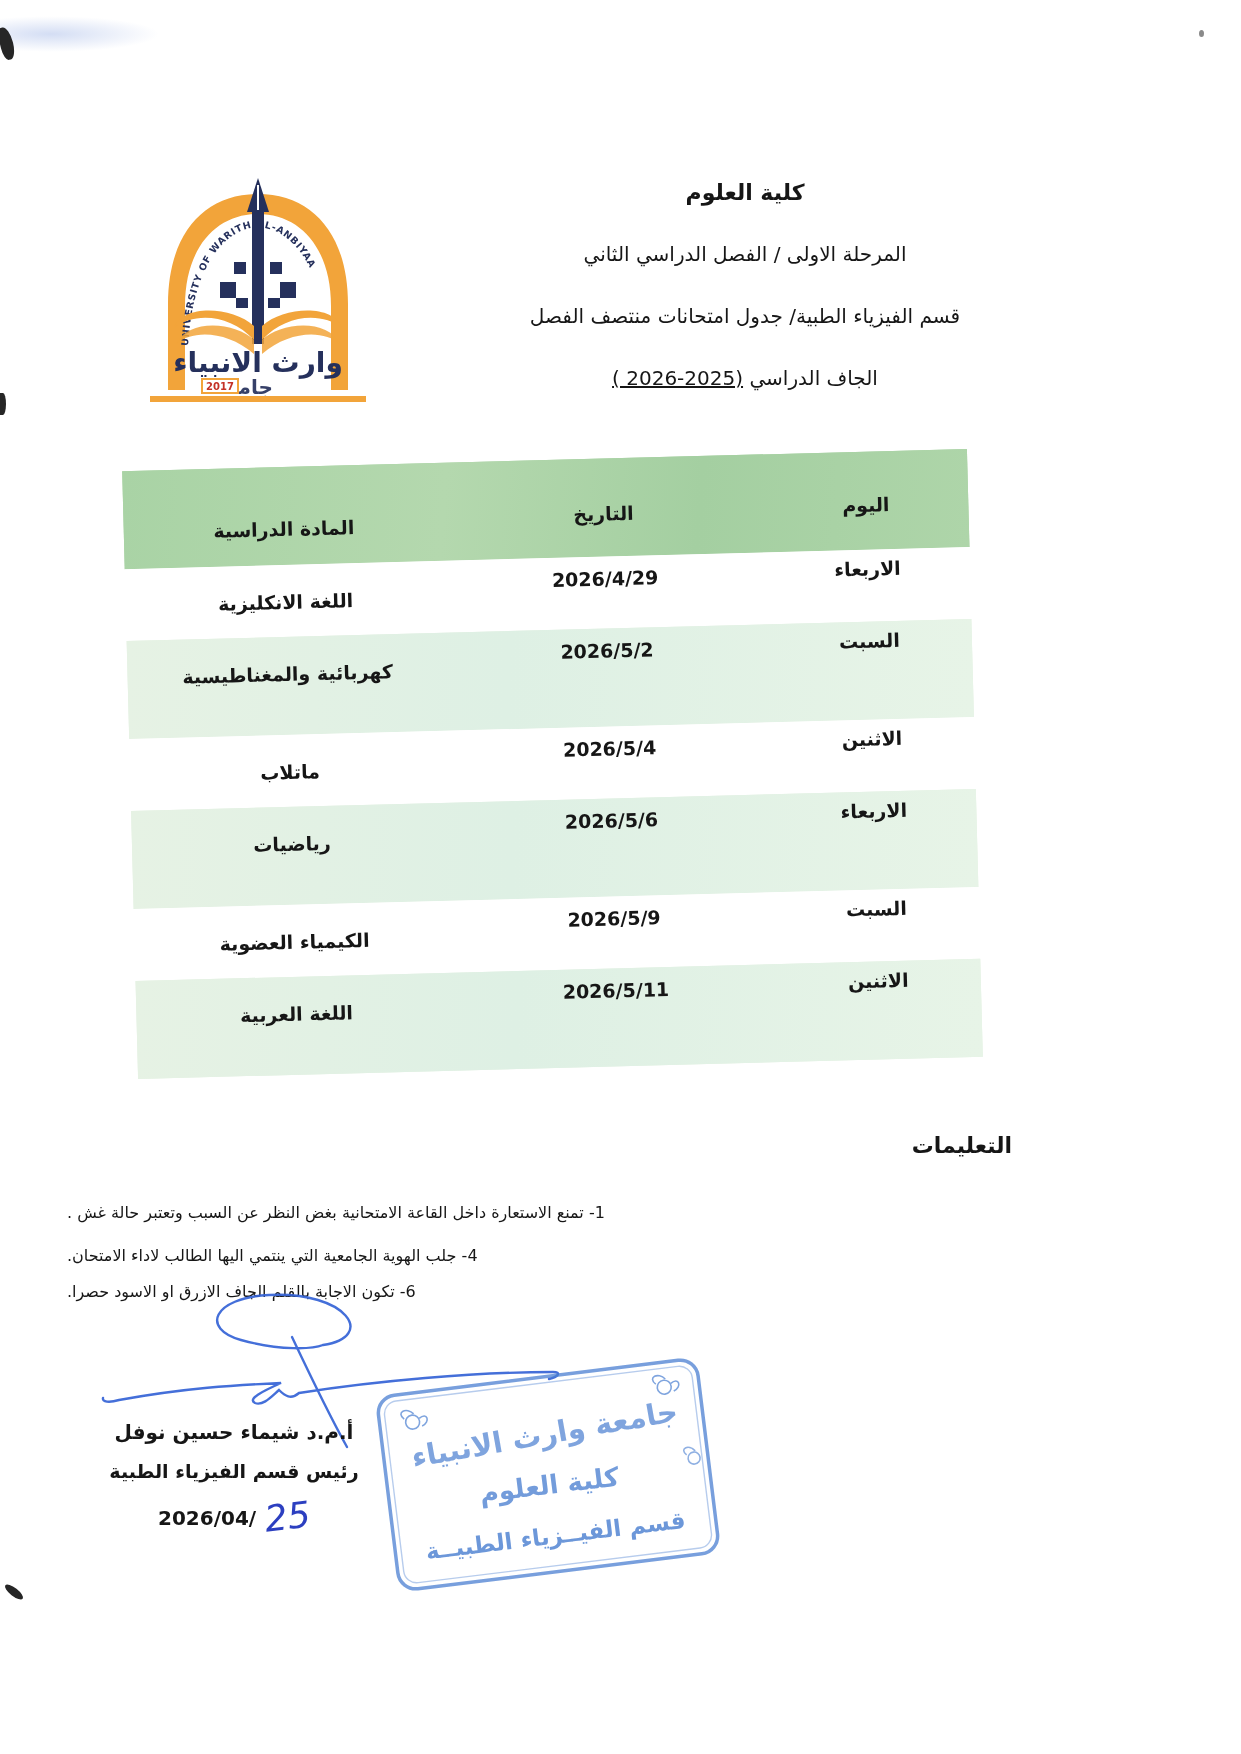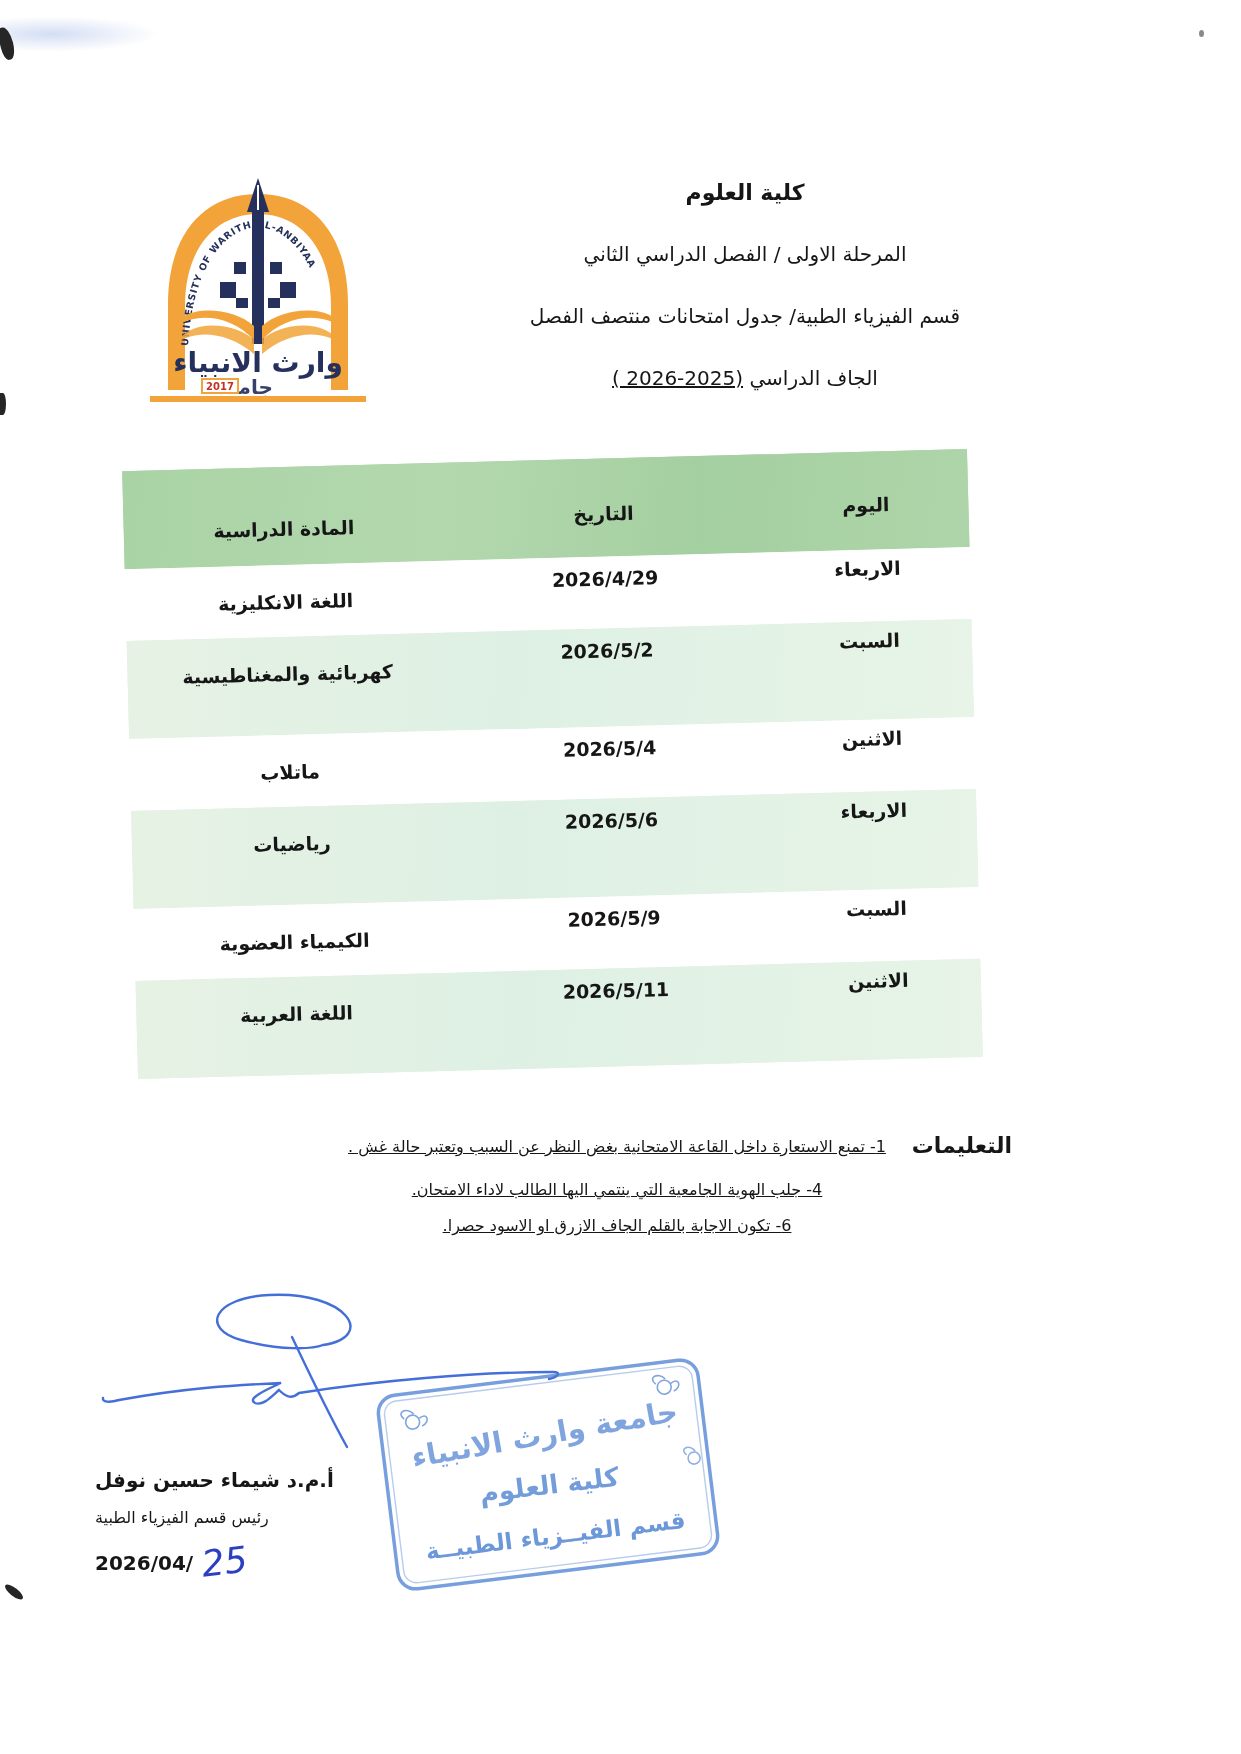--- a/index.html
+++ b/index.html
@@ -43,28 +43,28 @@
     height:98px;
     background:linear-gradient(94deg,#e6f2e4,#def0e4 45%,#e7f4e7);
     background-color:var(--row-green);
   }
   .cell{font-weight:bold;}
   .cell.day{font-size:19px;text-align:center;padding-top:8px;}
   .cell.date{font-size:19px;text-align:center;padding-top:11px;direction:ltr;}
   .cell.subject{font-size:19px;text-align:center;padding-top:26px;}
   
   .inst-title{position:absolute;right:229px;top:1133px;font-size:22px;font-weight:bold;direction:rtl;}
-  .inst-list{position:absolute;right:74px;top:1135px;width:1100px;direction:rtl;text-align:center;text-decoration:underline;}
+  .inst-list{position:absolute;right:74px;top:1201px;width:1100px;direction:rtl;text-align:left;}
   .inst-item{font-size:16px;line-height:1.45;margin-bottom:13px;}
   .inst-item.gap{margin-bottom:20px;}
   
   .sig-svg{position:absolute;left:85px;top:1285px;width:500px;height:170px;}
-  .sig-block{position:absolute;left:95px;top:1468px;width:278px;text-align:left;direction:rtl;}
+  .sig-block{position:absolute;left:95px;top:1420px;width:278px;text-align:center;direction:rtl;}
   .sig-name{font-size:20px;font-weight:bold;}
-  .sig-title{font-size:16px;font-weight:normal;margin-top:16px;}
+  .sig-title{font-size:19px;font-weight:bold;margin-top:16px;}
   .sig-date{font-size:20px;font-weight:bold;margin-top:10px;direction:ltr;}
   .sig-date .hand{
     color:var(--hand-blue);font-size:36px;font-weight:normal;font-style:italic;
     display:inline-block;transform:rotate(-7deg) translateY(4px);margin-left:8px;
     font-family:"DejaVu Sans",sans-serif;
   }
   
   .stamp{position:absolute;left:382px;top:1372px;width:332px;height:205px;
          transform:rotate(-7deg);transform-origin:50% 50%;opacity:.88;}
   .stamp text{fill:var(--stamp-blue);font-weight:bold;font-family:"DejaVu Sans",sans-serif;}

